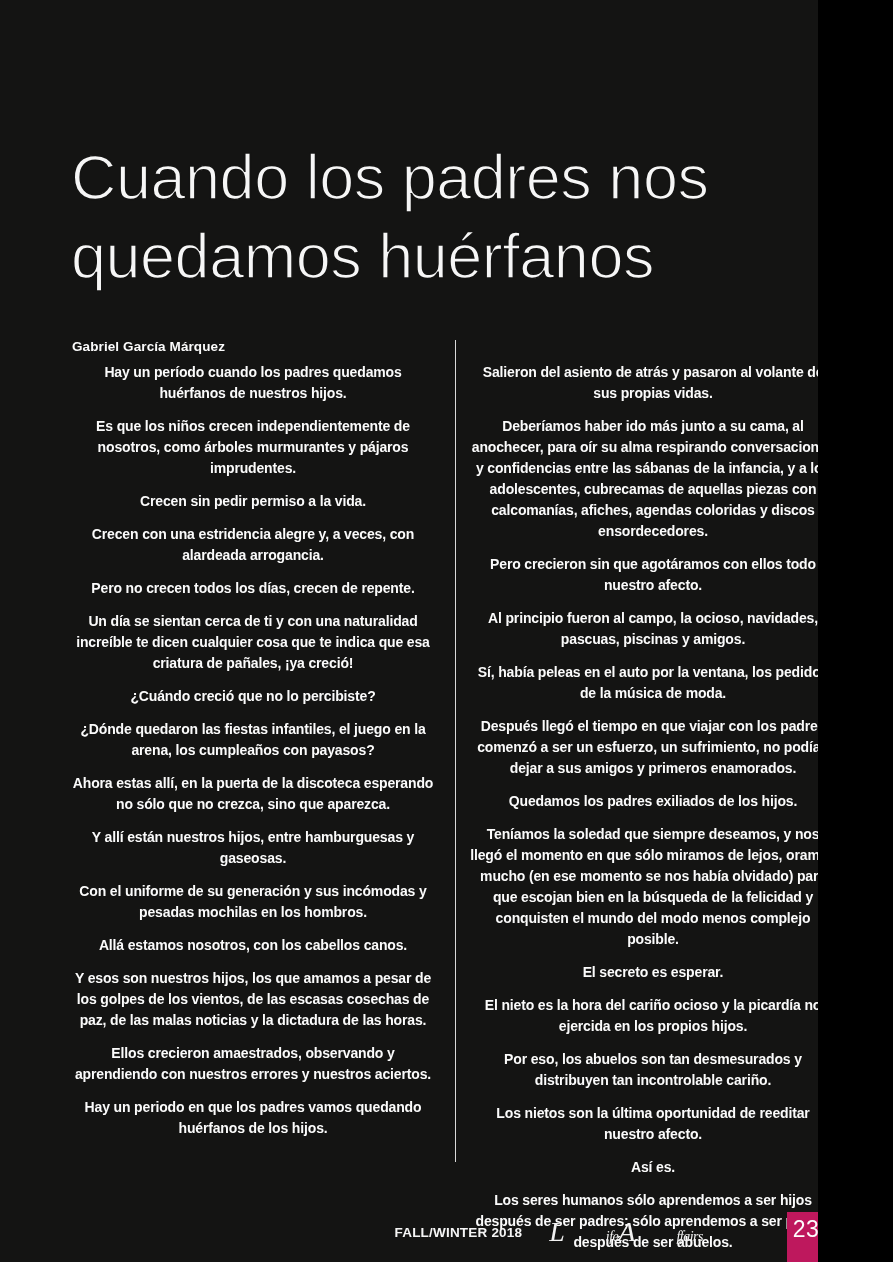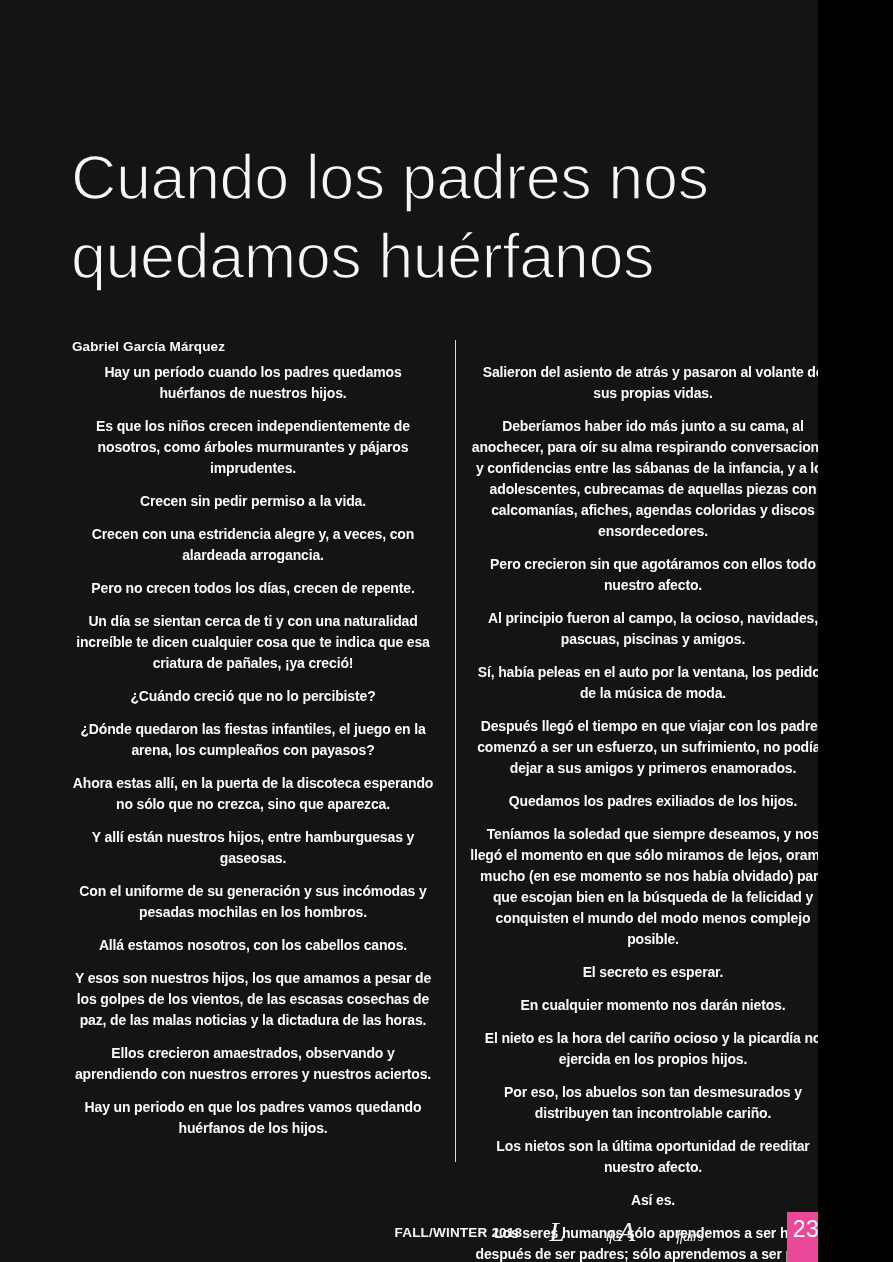--- a/index.html
+++ b/index.html
@@ -79,21 +79,21 @@
     color: #f2f2f2;
   }
   .brand .cap  { font-size: 28px; letter-spacing: -1px; }
   .brand .rest { font-size: 14px; letter-spacing: -0.5px; padding-left: 42px; }
   .page-box {
     position: absolute;
     left: 787px;
     top: 1212px;
     width: 38px;
     height: 50px;
-    background: #ec4899;
+    background: #be185d;
     text-align: center;
   }
   .page-box span {
     display: inline-block;
     margin-top: 4px;
     color: #fdfdfd;
     font-size: 23px;
     font-weight: normal;
     letter-spacing: 0.5px;
   }
@@ -130,21 +130,20 @@
   <div class="col col-right">
       <p>Salieron del asiento de atrás y pasaron al volante de sus propias vidas.</p>
       <p>Deberíamos haber ido más junto a su cama, al anochecer, para oír su alma respirando conversaciones y confidencias entre las sábanas de la infancia, y a los adolescentes, cubrecamas de aquellas piezas con calcomanías, afiches, agendas coloridas y discos ensordecedores.</p>
       <p>Pero crecieron sin que agotáramos con ellos todo nuestro afecto.</p>
       <p>Al principio fueron al campo, la ocioso, navidades, pascuas, piscinas y amigos.</p>
       <p>Sí, había peleas en el auto por la ventana, los pedidos de la música de moda.</p>
       <p>Después llegó el tiempo en que viajar con los padres comenzó a ser un esfuerzo, un sufrimiento, no podían dejar a sus amigos y primeros enamorados.</p>
       <p>Quedamos los padres exiliados de los hijos.</p>
       <p>Teníamos la soledad que siempre deseamos, y nos llegó el momento en que sólo miramos de lejos, oramos mucho (en ese momento se nos había olvidado) para que escojan bien en la búsqueda de la felicidad y conquisten el mundo del modo menos complejo posible.</p>
       <p>El secreto es esperar.</p>
-      <p>En cualquier momento nos darán nietos.</p>
       <p>El nieto es la hora del cariño ocioso y la picardía no ejercida en los propios hijos.</p>
       <p>Por eso, los abuelos son tan desmesurados y distribuyen tan incontrolable cariño.</p>
       <p>Los nietos son la última oportunidad de reeditar nuestro afecto.</p>
       <p>Así es.</p>
       <p>Los seres humanos sólo aprendemos a ser hijos después de ser padres; sólo aprendemos a ser padres después de ser abuelos.</p>
     </div>
 
   <div class="footer-row">
     <span class="issue">FALL/WINTER 2018</span>
     <span class="brand"><span class="cap">L</span><span class="rest">ife</span><span class="cap">A</span><span class="rest">ffairs</span></span>

